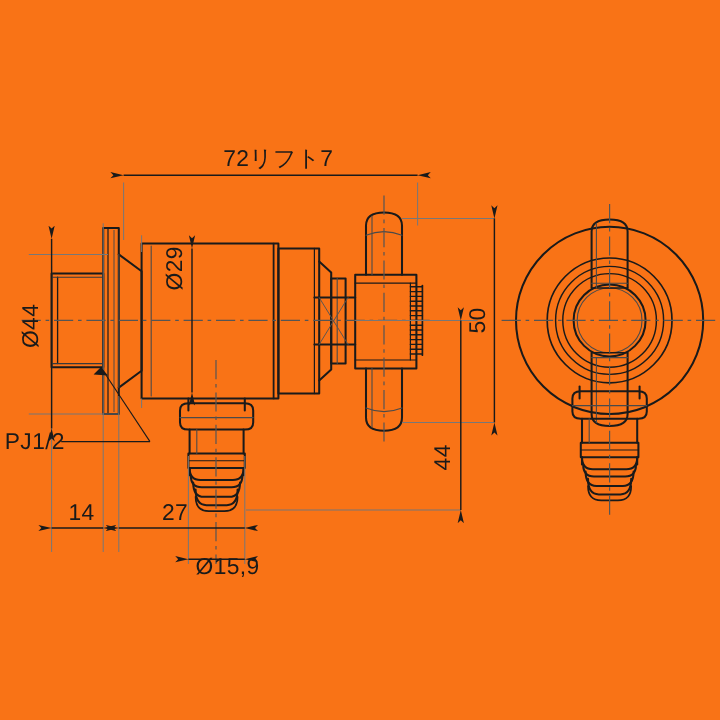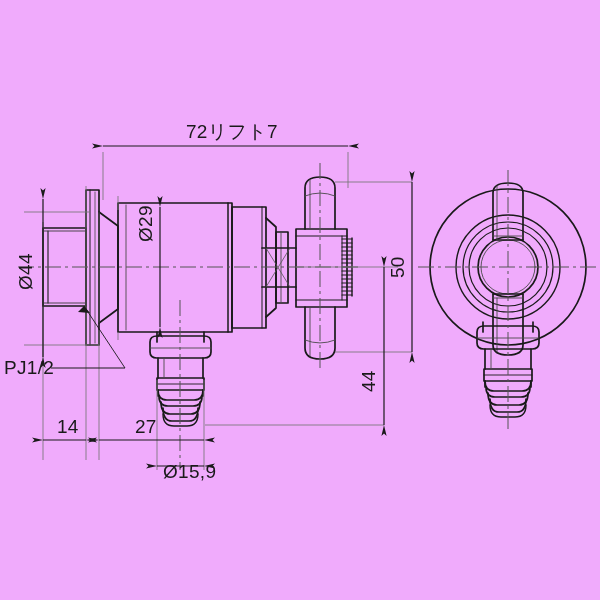--- a/index.html
+++ b/index.html
@@ -5,21 +5,21 @@
 <style>
   html,body{margin:0;padding:0;background:#ffffff;}
   body{
     width:600px;height:600px;
     font-family:"Liberation Sans","DejaVu Sans",sans-serif;
     overflow:hidden;
   }
   #sheet{
     position:relative;
     width:600px;height:600px;
-    background:#f0abfc;
+    background:#f97316;
   }
   #drawing{
     position:absolute;left:0;top:0;
     width:600px;height:600px;
   }
   .dimtext{
     font-family:"Liberation Sans","DejaVu Sans",sans-serif;
     font-size:19px;
     fill:#1a1a1a;
     letter-spacing:0.3px;

